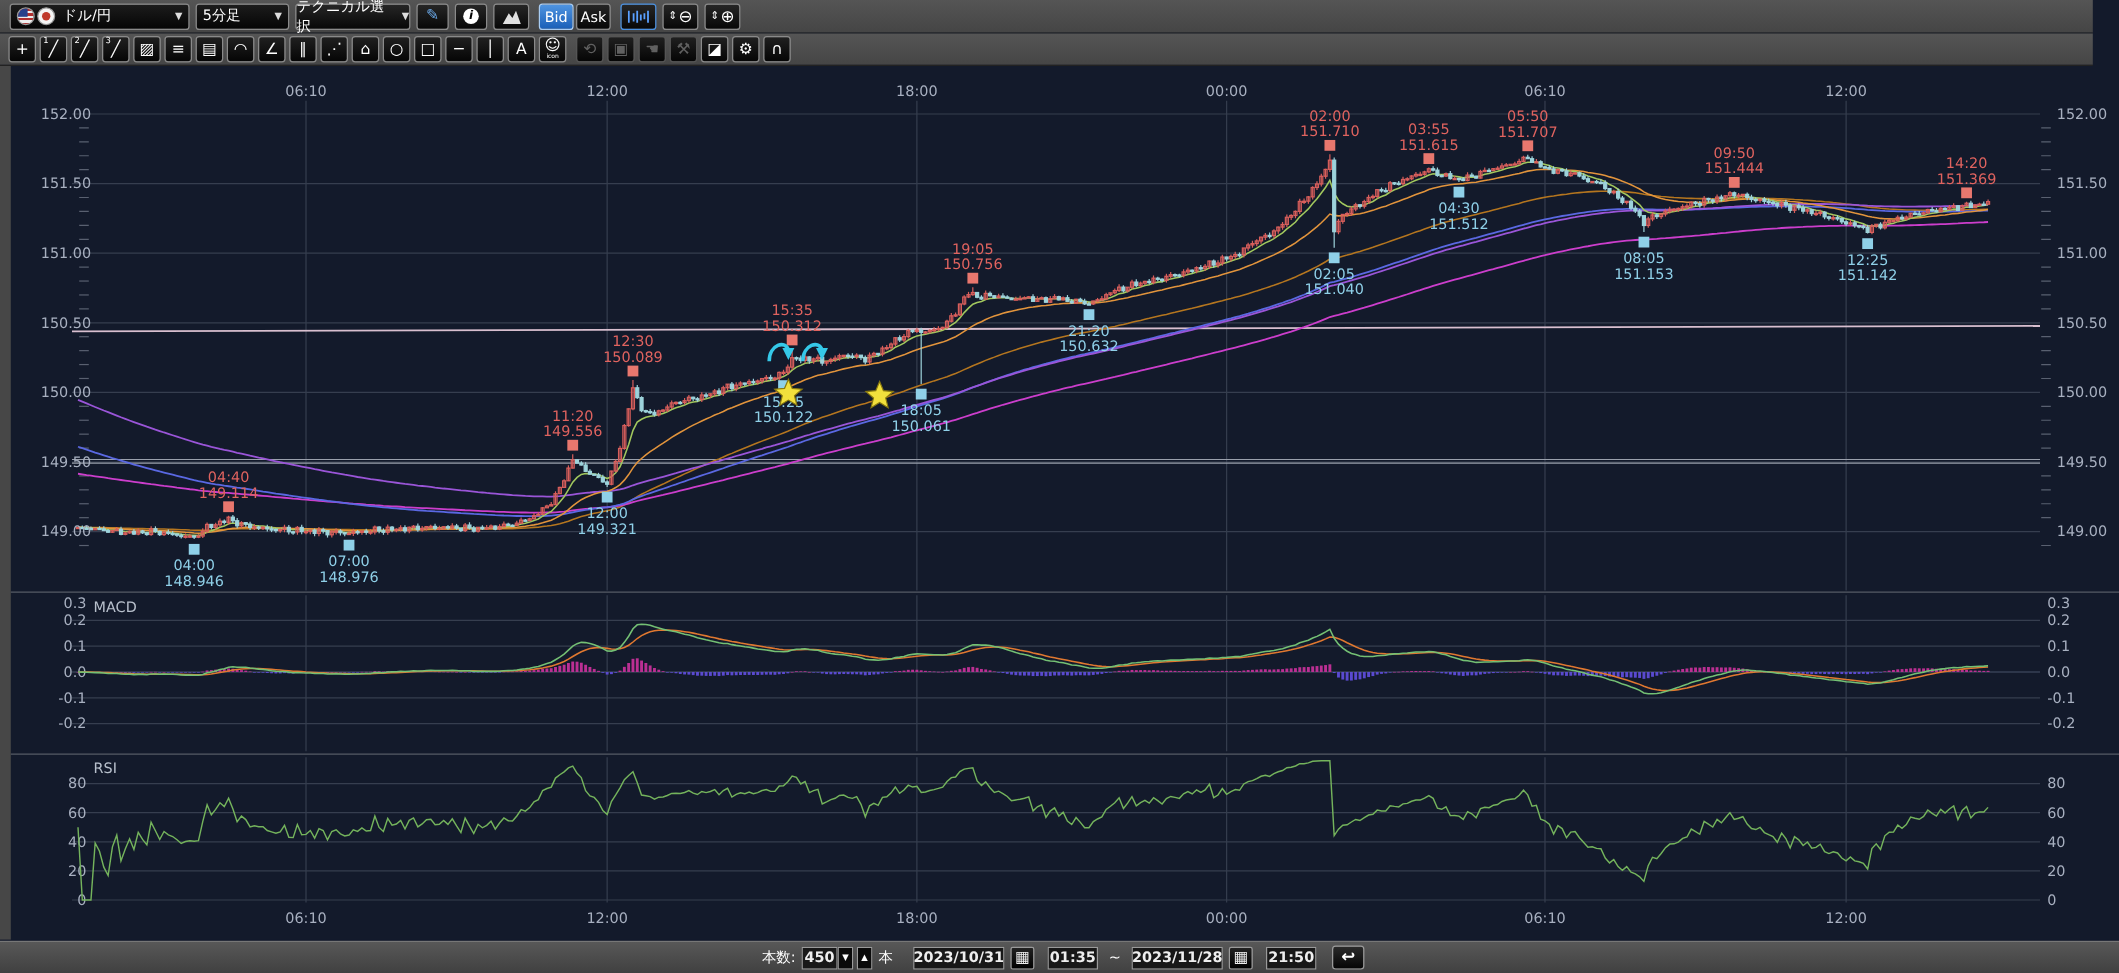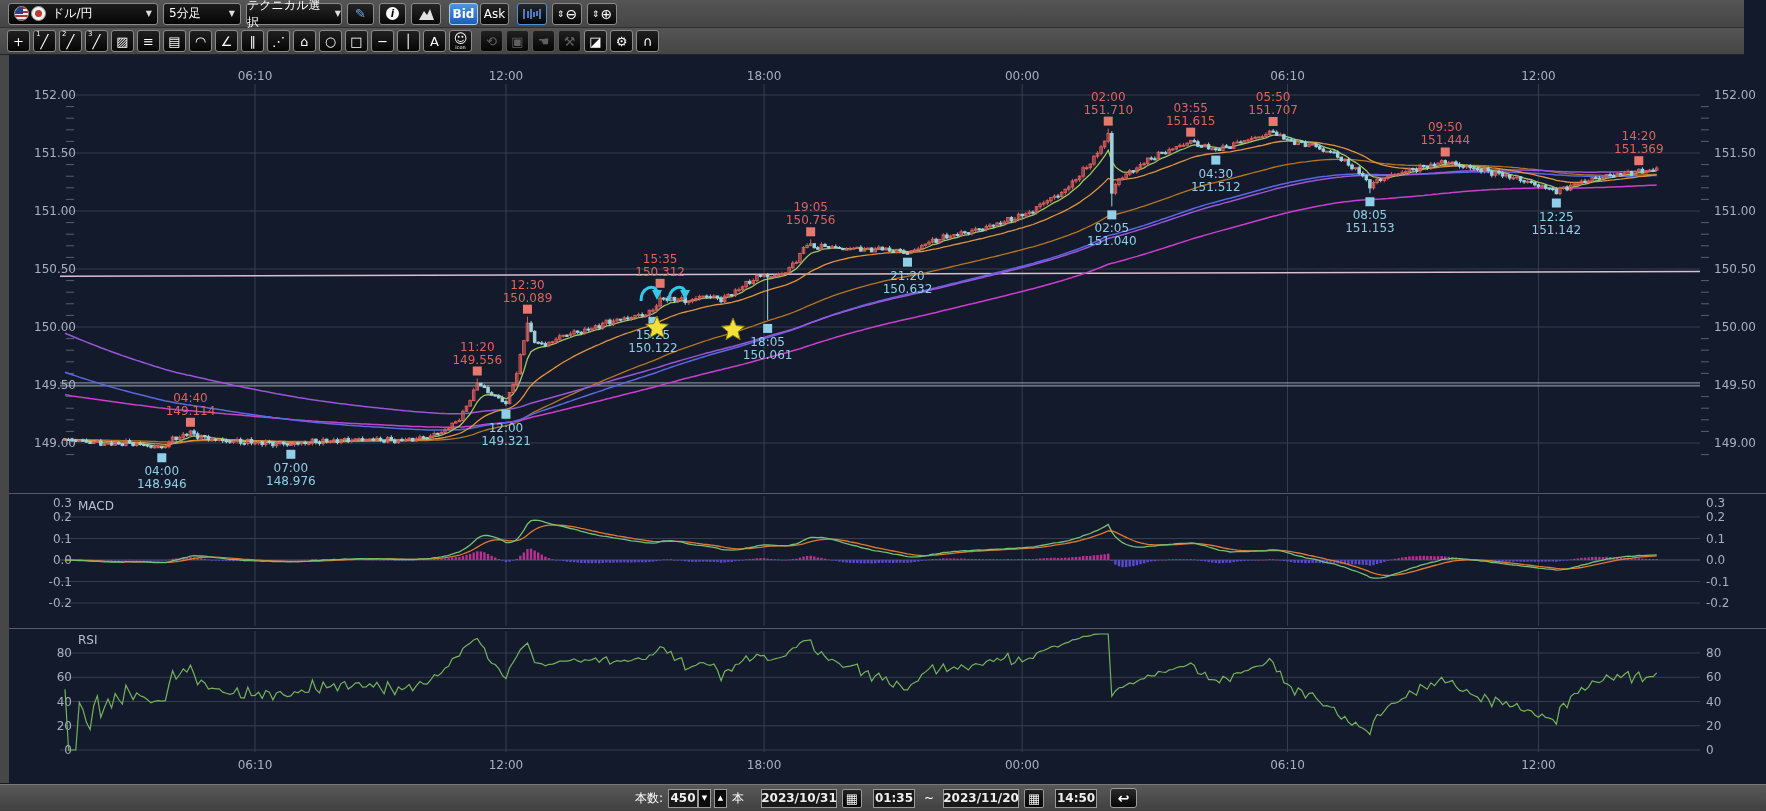--- a/index.html
+++ b/index.html
@@ -11,21 +11,21 @@
   .tb2{top:28px;height:27px;padding-left:7px;gap:3px;border-bottom:1px solid #222;}
   .btn{height:22px;background:linear-gradient(#262626,#070707);border:1px solid #8a8a8a;border-radius:3px;color:#fff;
        display:flex;align-items:center;justify-content:center;font-size:12px;cursor:pointer;}
   .sel{justify-content:space-between;padding:0 5px;background:linear-gradient(#1c1c1c,#050505);}
   .caret{font-size:8px;color:#ddd;margin-left:6px;}
   .flag{width:15px;height:15px;border-radius:50%;border:1px solid #999;position:relative;overflow:hidden;flex:0 0 auto;}
   .flag-us{background:repeating-linear-gradient(180deg,#b03030 0 2px,#eee 2px 4px);}
   .flag-us::after{content:"";position:absolute;left:0;top:0;width:8px;height:7px;background:#27408b;}
   .flag-jp{background:#f5f5f5;}
   .flag-jp::after{content:"";position:absolute;left:50%;top:50%;width:7px;height:7px;margin:-3.5px 0 0 -3.5px;border-radius:50%;background:#c0392b;}
-  .bid-on{background:linear-gradient(#4f94e0,#1a5fb8);border-color:#a9ccf2;font-weight:bold;}
+  .bid-on{background:linear-gradient(#4f94e0,#1a5fb8);border-color:#a9ccf2;font-weight:normal;}
   .wave-on{border-color:#4a90e0;color:#6fb2ff;}
   .circ-i{width:13px;height:13px;border-radius:50%;background:#fff;color:#000;font-size:10px;font-weight:bold;font-style:italic;
           display:flex;align-items:center;justify-content:center;}
   .magwrap{display:flex;align-items:center;gap:1px;}
   .updown{font-size:9px;}
   .mag{font-size:14px;line-height:14px;}
   .tool{width:23px;height:22px;background:linear-gradient(#202020,#050505);border:1px solid #8a8a8a;border-radius:3px;color:#fff;
         position:relative;display:flex;flex-direction:column;align-items:center;justify-content:center;cursor:pointer;}
   .tool .g{font-size:13px;line-height:13px;}
   .tool i{position:absolute;top:0;left:2px;font-style:normal;font-size:7px;line-height:7px;}
@@ -1764,22 +1764,22 @@
       <span class="spin">▼</span>
     </span>
     <span class="spin" style="margin-left:-2px">▲</span>
     <span>本</span>
     <span class="box" style="width:76px;margin-left:12px">2023/10/31</span>
     <span class="calbtn">
         <span>▦</span>
       </span>
     <span class="box" style="width:42px;margin-left:6px">01:35</span>
     <span style="margin:0 4px">~</span>
-    <span class="box" style="width:76px">2023/11/20</span>
+    <span class="box" style="width:76px">2023/11/28</span>
     <span class="calbtn">
         <span>▦</span>
       </span>
-    <span class="box" style="width:42px;margin-left:6px">14:50</span>
+    <span class="box" style="width:42px;margin-left:6px">21:50</span>
     <span class="retbtn" style="margin-left:8px">
         <span>↩</span>
       </span>
   </div>
 </div>
 
 </body></html>

